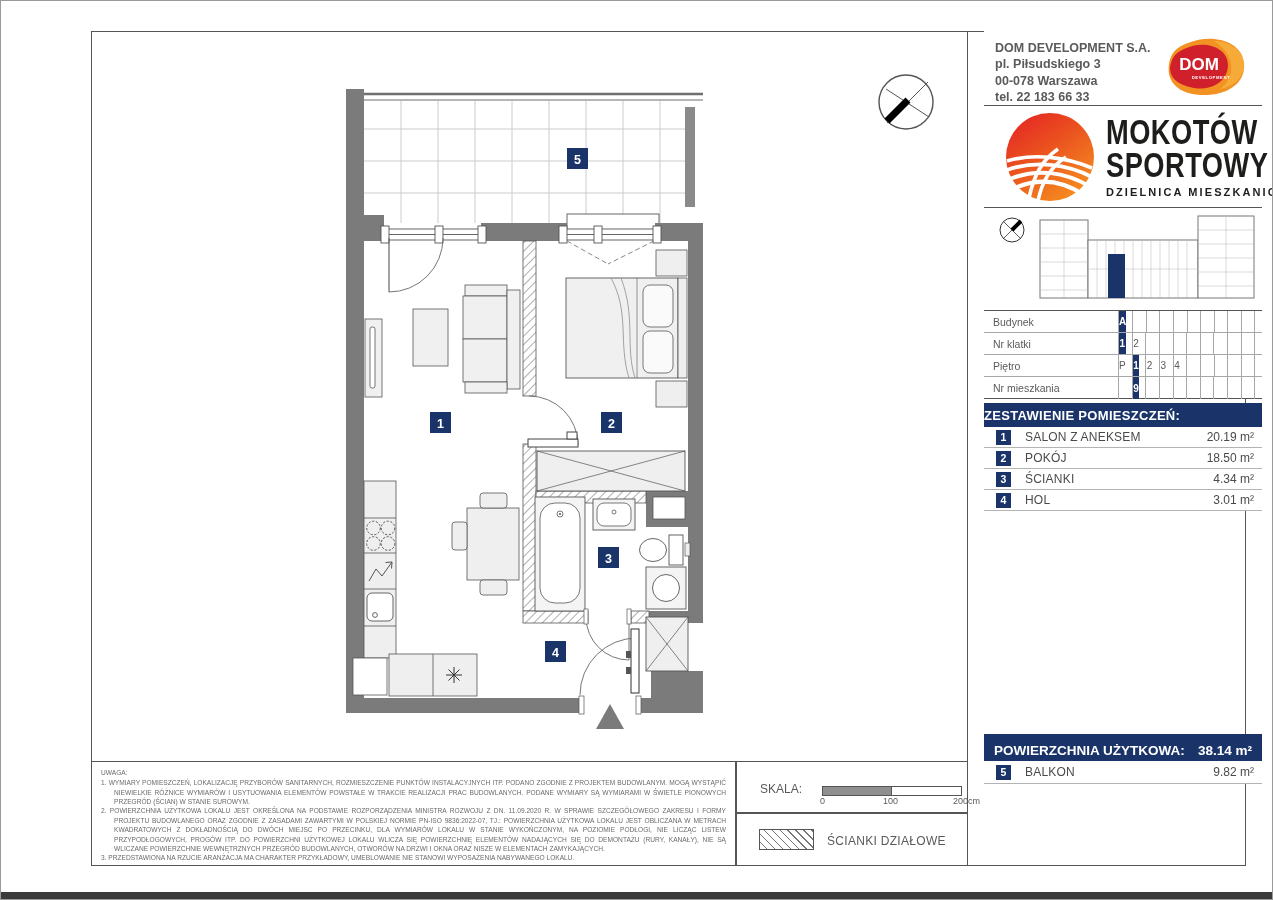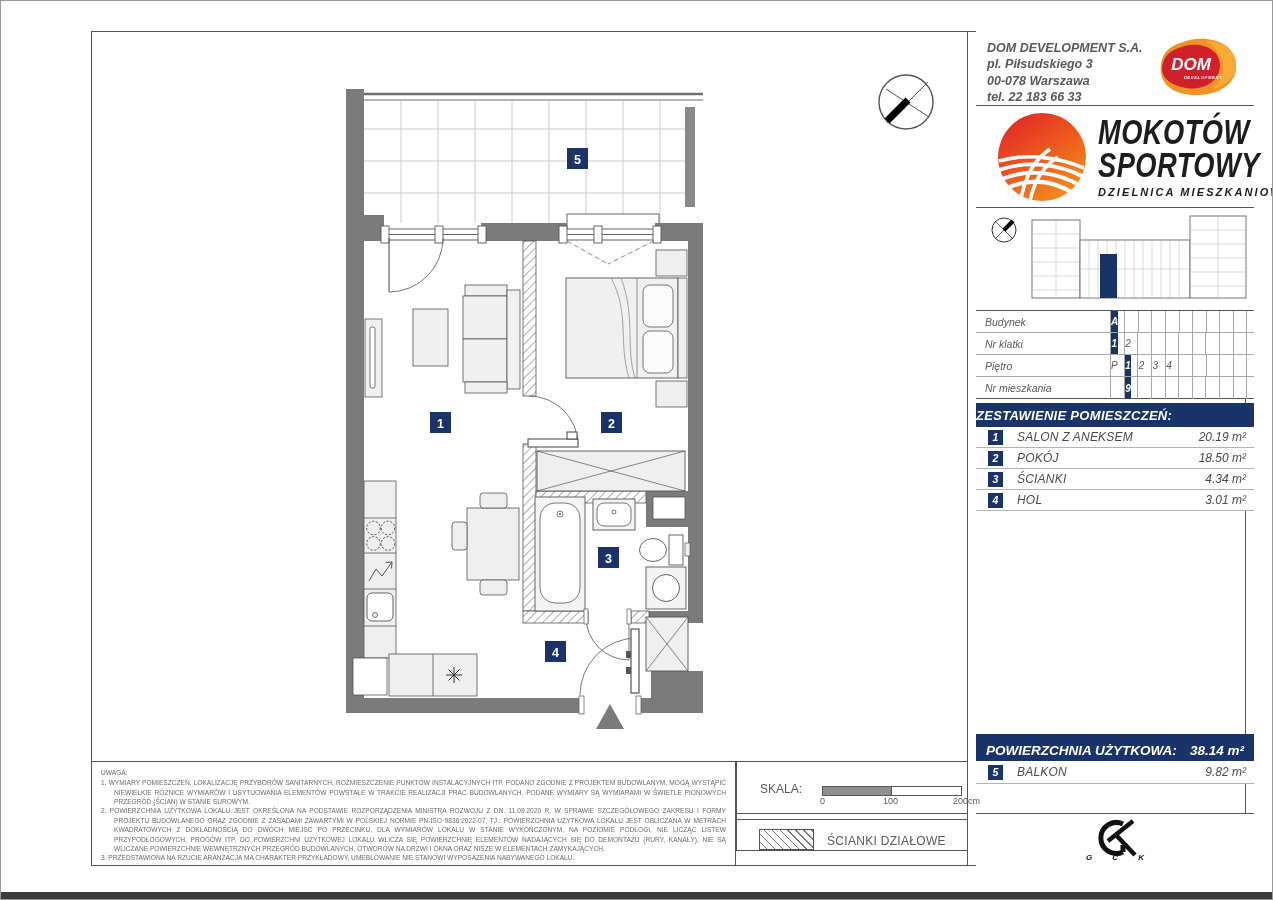--- a/index.html
+++ b/index.html
@@ -7,21 +7,21 @@
   body { font-family:"Liberation Sans", sans-serif; }
   .page { position:relative; width:1273px; height:900px; background:#fff; overflow:hidden;
           border:1px solid #9a9a9a; }
   .abs { position:absolute; }
 
   
   .frame { position:absolute; left:90px; top:30px; width:1155px; height:835px; border:1px solid #555; }
 
   
   .rcol { position:absolute; left:966px; top:30px; width:279px; height:835px; border-left:1px solid #555; }
-  .panel { position:absolute; left:8px; width:100%; background:#fff;font-style:italic; }
+  .panel { position:absolute; left:16px; width:100%; background:#fff; }
   .panel-company { top:0; height:75px; border-bottom:1px solid #555; }
   .company-text { position:absolute; left:11px; top:9px; font-size:12.5px; font-weight:bold; color:#5a5a5a; line-height:1.3; }
   .panel-brand { top:75px; height:102px; border-bottom:1px solid #555; }
   .panel-keyplan { top:177px; height:103px; border-bottom:1px solid #555; }
   .panel-table { top:280px; height:88px; border-bottom:1px solid #555; }
 
   .ut-row { display:flex; height:22px; border-bottom:1px solid #a7a7a7;gap:6px; }
   .ut-row:last-child { border-bottom:none; }
   .ut-label { width:128px; font-size:10.5px; color:#5a5a5a; padding-left:9px; display:flex; align-items:center; }
   .ut-cell { flex:1; border-left:1px solid #a7a7a7; font-size:10px; color:#5a5a5a;
@@ -48,26 +48,26 @@
   .brand-text { position:absolute; left:122px; top:10px; color:#1d1d1b; }
   .brand-big { font-size:29px; font-weight:800; line-height:0.98; letter-spacing:0.5px;
                transform:scale(0.94,1.18); transform-origin:0 0; white-space:nowrap; }
   .brand-sub { margin-top:13px; font-size:11px; font-weight:bold; letter-spacing:2.1px; white-space:nowrap; }
 
   
   .notes-box { position:absolute; left:90px; top:760px; width:645px; height:105px; border:1px solid #555;
                padding:6px 9px; color:#6a6a6a; font-size:6.6px; line-height:1.42; }
   .note-title { margin-bottom:1px; }
   .note-item { padding-left:13px; text-indent:-13px; text-align:justify; }
-  .scale-box { position:absolute; left:735px; top:760px; width:232px; height:59px; border:1px solid #555; }
+  .scale-box { position:absolute; left:735px; top:760px; width:232px; height:52px; border:1px solid #555; }
   .scale-label { position:absolute; left:23px; top:20px; font-size:12px; color:#5a5a5a; }
   .scale-bar { position:absolute; left:85px; top:24px; width:140px; height:10px; border:1px solid #555; background:#fff; }
   .scale-fill { position:absolute; left:0; top:0; width:50%; height:100%; background:#8f8f8f; border-right:1px solid #555; }
   .scale-t { position:absolute; top:9px; font-size:9px; color:#5a5a5a; }
-  .legend-box { position:absolute; left:735px; top:812px; width:232px; height:38px; border:1px solid #555; }
+  .legend-box { position:absolute; left:735px; top:812px; width:232px; height:53px; border:1px solid #555; }
   .hatch-swatch { position:absolute; left:22px; top:15px; width:55px; height:21px; border:1px solid #555;
                   background:repeating-linear-gradient(45deg,#fff 0 4.5px,#777 4.5px 5.6px); }
   .legend-label { position:absolute; left:90px; top:20px; font-size:12px; color:#5a5a5a; letter-spacing:0.3px; }
 
   .bottom-strip { position:absolute; left:0; top:891px; width:1273px; height:9px; background:#3b3b3b; }
 
   svg text { font-family:"Liberation Sans", sans-serif; }
   .plan-badge-txt { font-size:12.5px; font-weight:bold; fill:#fff; text-anchor:middle; }
 </style>
 </head>
@@ -426,29 +426,20 @@
     </div>
 
     <div class="panel balcony-row">
       <div class="room-row" style="height:23px">
         <span class="badge">5</span>
         <span class="rname">BALKON</span>
         <span class="rarea">9.82 m²</span>
       </div>
     </div>
 
-    <div class="panel gck-box">
-      <svg style="position:absolute;left:109px;top:3px;width:60px;height:40px" viewBox="0 0 60 40">
-        <path d="M38 7 A 15.5 15.5 0 1 0 38 35" fill="none" stroke="#111" stroke-width="5"></path>
-        <line x1="38" y1="35" x2="38" y2="28" stroke="#111" stroke-width="5"></line>
-        <line x1="23" y1="24" x2="48" y2="4" stroke="#111" stroke-width="4.5"></line>
-        <line x1="31" y1="18" x2="50" y2="38" stroke="#111" stroke-width="4.5"></line>
-      </svg>
-      <div class="gck-letters">G C K</div>
-    </div>
   </div>
 
   <div class="notes-box">
     <div class="note-title">UWAGA:</div>
     <div id="notes-list">
         <div class="note-item">1. WYMIARY POMIESZCZEŃ, LOKALIZACJĘ PRZYBORÓW SANITARNYCH, ROZMIESZCZENIE PUNKTÓW INSTALACYJNYCH ITP. PODANO ZGODNIE Z PROJEKTEM BUDOWLANYM. MOGĄ WYSTĄPIĆ NIEWIELKIE RÓŻNICE WYMIARÓW I USYTUOWANIA ELEMENTÓW POWSTAŁE W TRAKCIE REALIZACJI PRAC BUDOWLANYCH. PODANE WYMIARY SĄ WYMIARAMI W ŚWIETLE PIONOWYCH PRZEGRÓD (ŚCIAN) W STANIE SUROWYM.</div>
         <div class="note-item">2. POWIERZCHNIA UŻYTKOWA LOKALU JEST OKREŚLONA NA PODSTAWIE ROZPORZĄDZENIA MINISTRA ROZWOJU Z DN. 11.09.2020 R. W SPRAWIE SZCZEGÓŁOWEGO ZAKRESU I FORMY PROJEKTU BUDOWLANEGO ORAZ ZGODNIE Z ZASADAMI ZAWARTYMI W POLSKIEJ NORMIE PN-ISO 9836:2022-07, TJ.: POWIERZCHNIA UŻYTKOWA LOKALU JEST OBLICZANA W METRACH KWADRATOWYCH Z DOKŁADNOŚCIĄ DO DWÓCH MIEJSC PO PRZECINKU, DLA WYMIARÓW LOKALU W STANIE WYKOŃCZONYM, NA POZIOMIE PODŁOGI, NIE LICZĄC LISTEW PRZYPODŁOGOWYCH, PROGÓW ITP. DO POWIERZCHNI UŻYTKOWEJ LOKALU WLICZA SIĘ POWIERZCHNIĘ ELEMENTÓW NADAJĄCYCH SIĘ DO DEMONTAŻU (RURY, KANAŁY), NIE SĄ WLICZANE POWIERZCHNIE WEWNĘTRZNYCH PRZEGRÓD BUDOWLANYCH, OTWORÓW NA DRZWI I OKNA ORAZ NISZE W ELEMENTACH ZAMYKAJĄCYCH.</div>
         <div class="note-item">3. PRZEDSTAWIONA NA RZUCIE ARANŻACJA MA CHARAKTER PRZYKŁADOWY, UMEBLOWANIE NIE STANOWI WYPOSAŻENIA NABYWANEGO LOKALU.</div>
       </div>
   </div>

